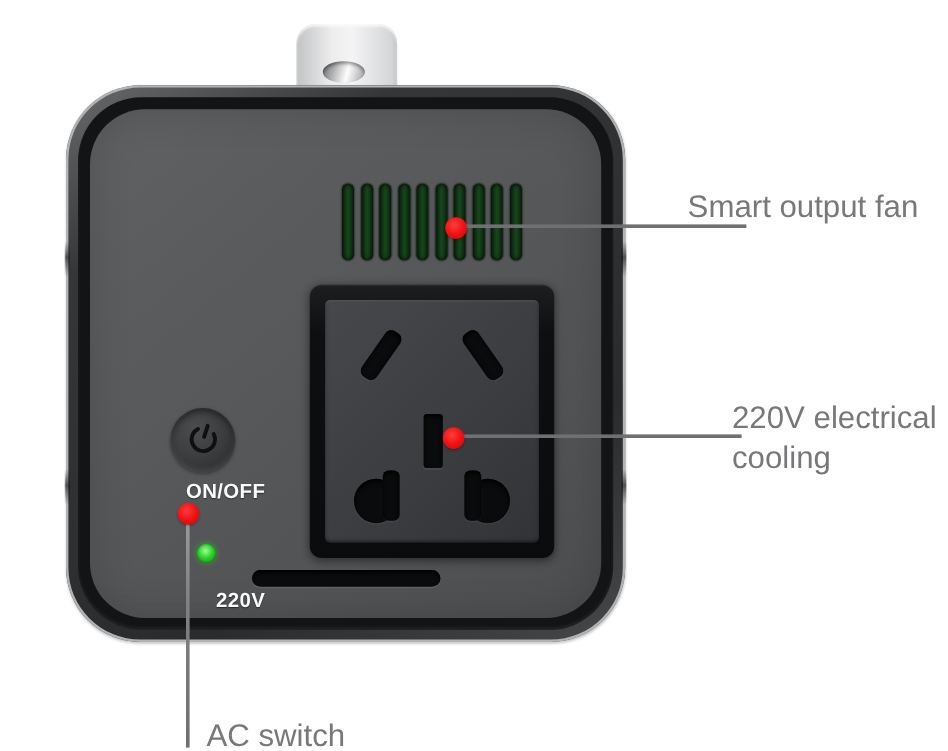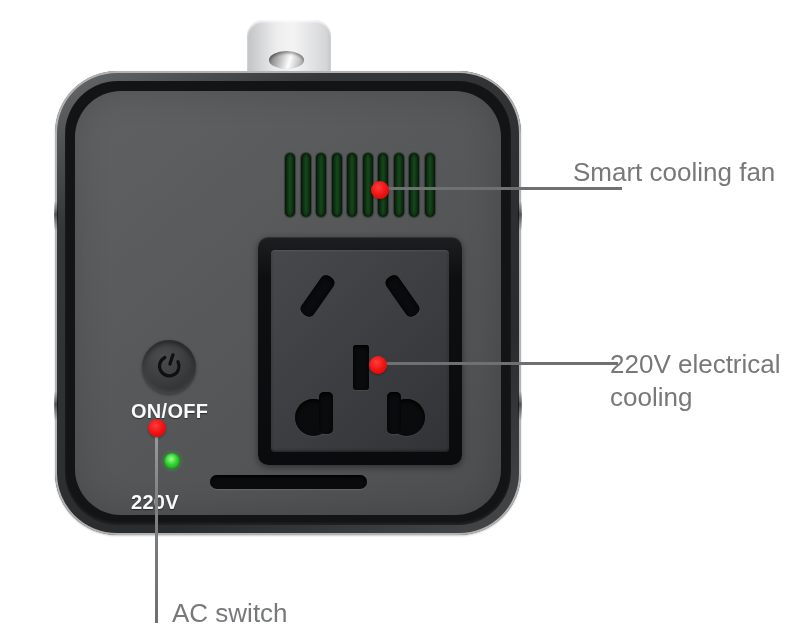--- a/index.html
+++ b/index.html
@@ -73,22 +73,22 @@
   .pin.stem-r{left:129px;top:155px;}
   
   .pwr-btn{
     position:absolute;left:87px;top:269px;width:54px;height:54px;border-radius:50%;
     background:radial-gradient(circle at 38% 32%,#4b4c4e 0%,#3d3e40 45%,#303133 78%,#2b2c2e 100%);
     box-shadow:inset 0 -2px 4px rgba(255,255,255,.12), inset 0 3px 5px rgba(0,0,0,.45), 0 1px 3px rgba(0,0,0,.4);
     display:flex;align-items:center;justify-content:center;
   }
   .pwr-icon{transform:rotate(18deg);display:block;}
   .dev-label{
-    position:absolute;width:90px;text-align:left;color:#fbfbfb;
-    font-size:20px;font-weight:bold;letter-spacing:.3px;
+    position:absolute;width:90px;text-align:right;color:#fbfbfb;
+    font-size:17px;font-weight:bold;letter-spacing:.3px;
     text-shadow:0 1px 1px rgba(0,0,0,.5);
   }
   .lbl-onoff{left:76px;top:329px;}
   .lbl-220v{left:76px;top:420px;}
   .led{
     position:absolute;left:109px;top:382px;width:16px;height:16px;border-radius:50%;
     background:radial-gradient(circle at 45% 38%,#9cff8c 0%,#2ed12e 45%,#17a517 85%,#0c7a0c 100%);
     box-shadow:0 0 5px rgba(46,209,46,.55), inset 0 0 2px rgba(0,60,0,.6);
   }
   .bottom-slot{
@@ -108,21 +108,21 @@
     box-shadow:0 1px 2px rgba(0,0,0,.35);
   }
   .dot-fan{left:371px;top:181px;}
   .dot-output{left:369px;top:356px;}
   .dot-ac{left:148px;top:419px;}
   .callout-label{
     position:absolute;z-index:3;color:#77787a;font-size:26px;line-height:33px;
     white-space:nowrap;
   }
   .label-fan{left:573px;top:156px;}
-  .label-output{left:610px;top:332px;margin-top:16px;}
+  .label-output{left:610px;top:332px;}
   .label-ac{left:172px;top:597px;}
 </style>
 </head>
 <body>
 
 <div class="stage">
 
   <div class="strap">
     <div class="strap-hole"></div>
   </div>
@@ -170,21 +170,21 @@
     <div class="dev-label lbl-onoff">ON/OFF</div>
 
     <div class="led"></div>
     <div class="dev-label lbl-220v">220V</div>
 
     <div class="bottom-slot"></div>
   </div>
 
   <div class="callout-line line-fan"></div>
   <div class="callout-dot dot-fan"></div>
-  <div class="callout-label label-fan">Smart cooling fan</div>
+  <div class="callout-label label-fan">Smart output fan</div>
 
   <div class="callout-line line-output"></div>
   <div class="callout-dot dot-output"></div>
   <div class="callout-label label-output">
     <div>220V electrical</div>
     <div>cooling</div>
   </div>
 
   <div class="callout-line line-ac"></div>
   <div class="callout-dot dot-ac"></div>

